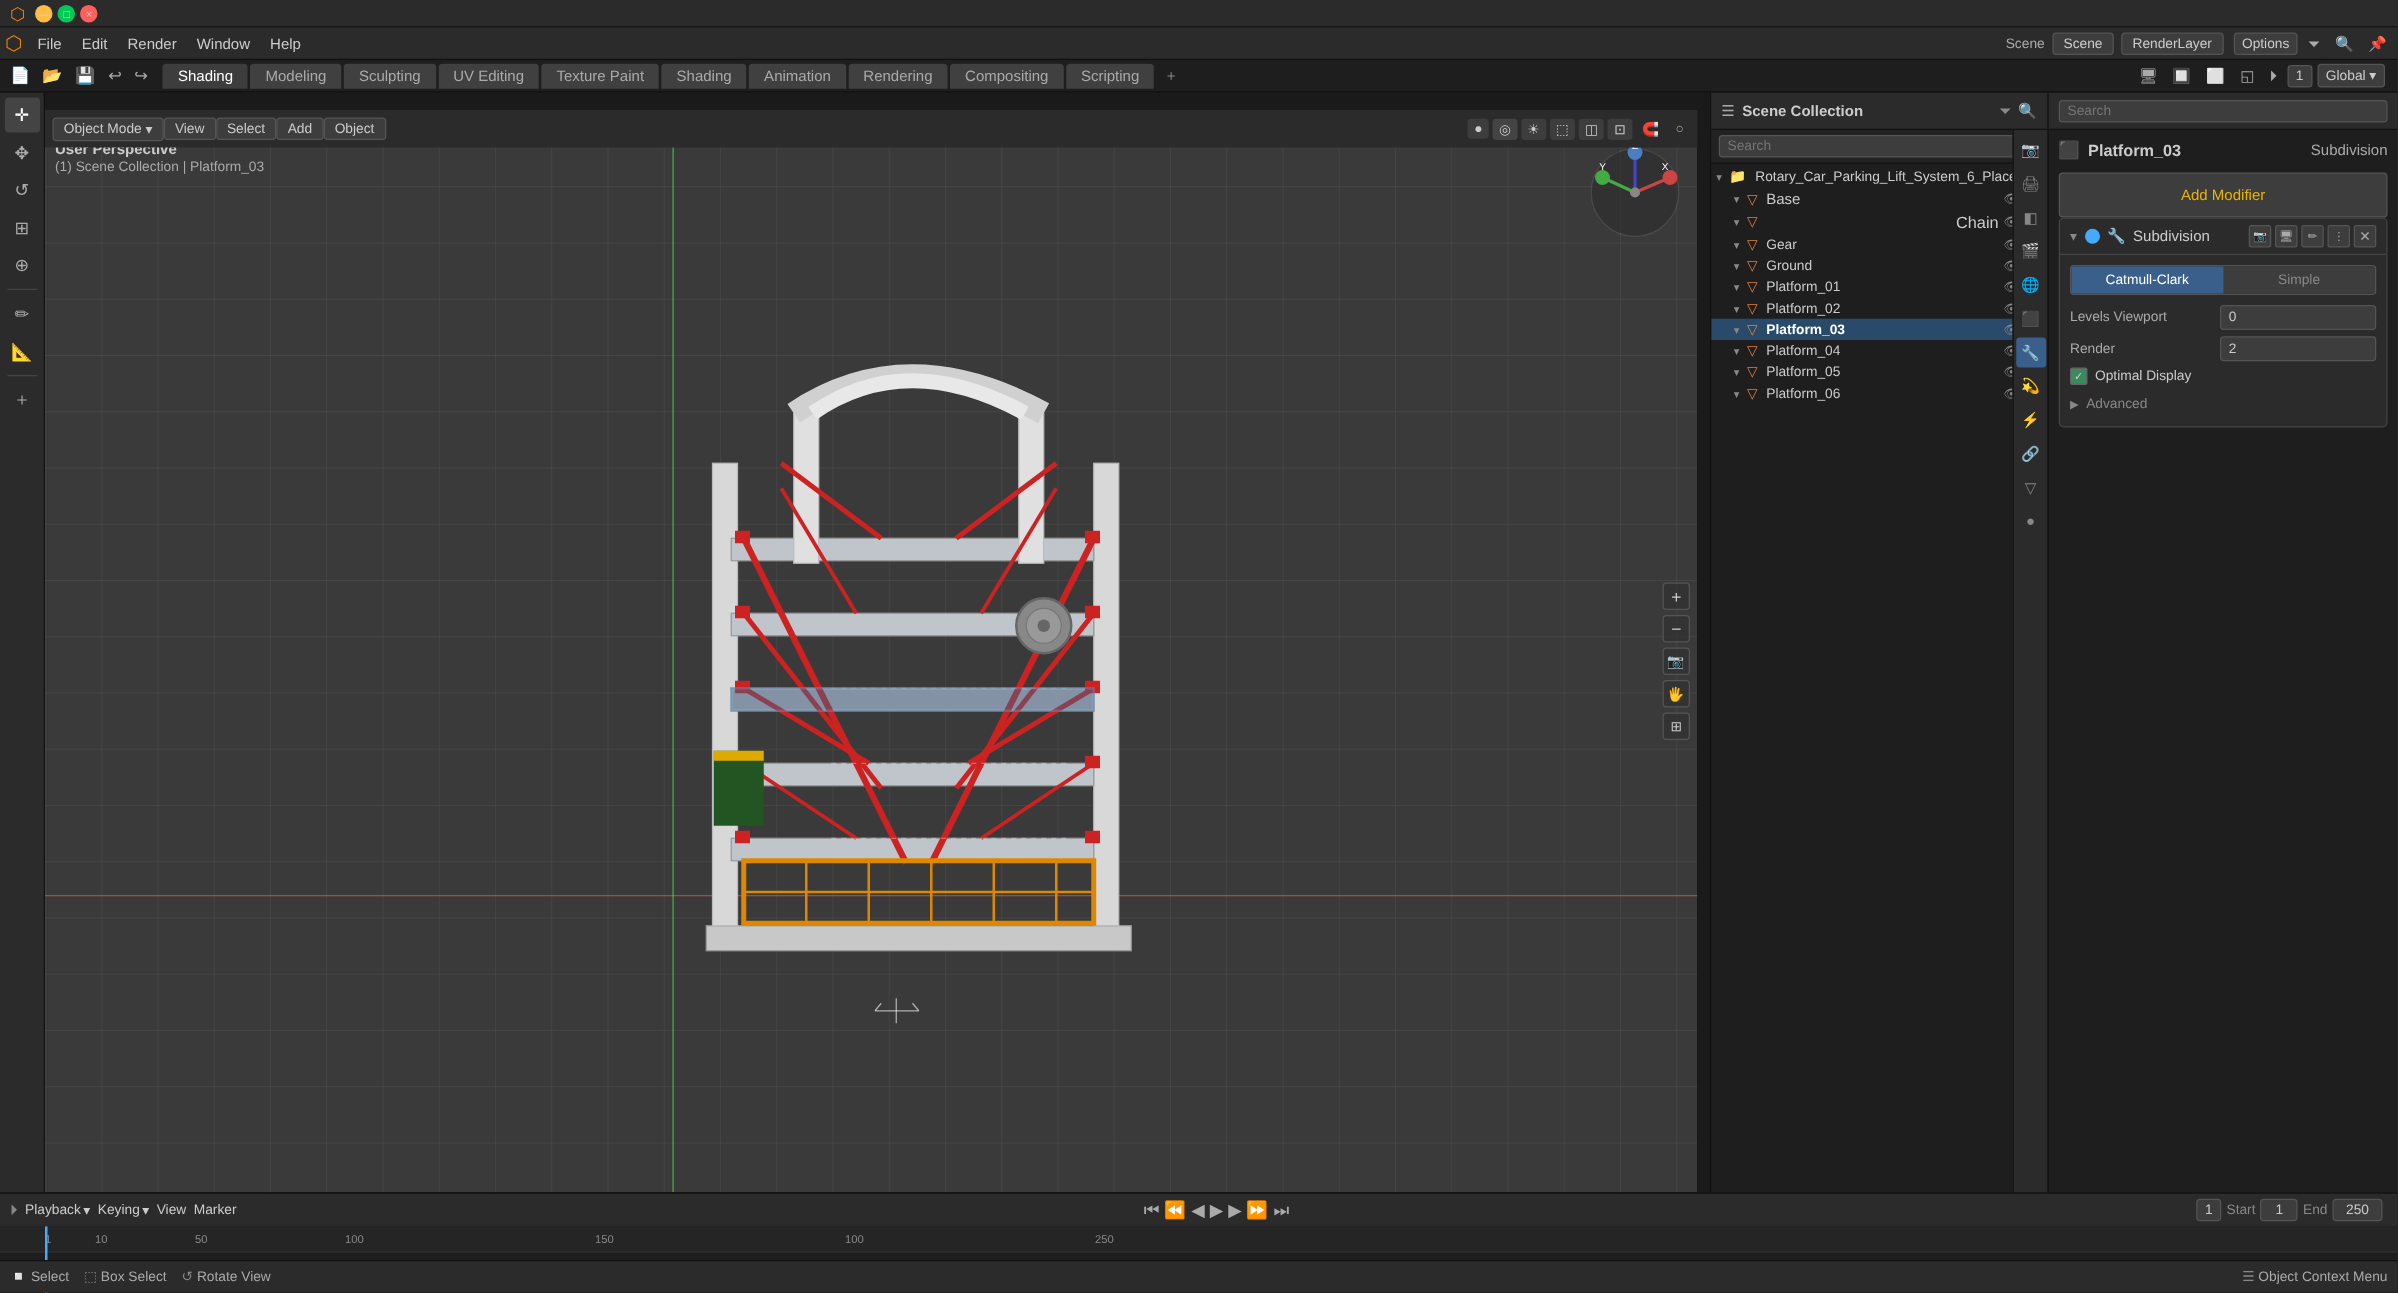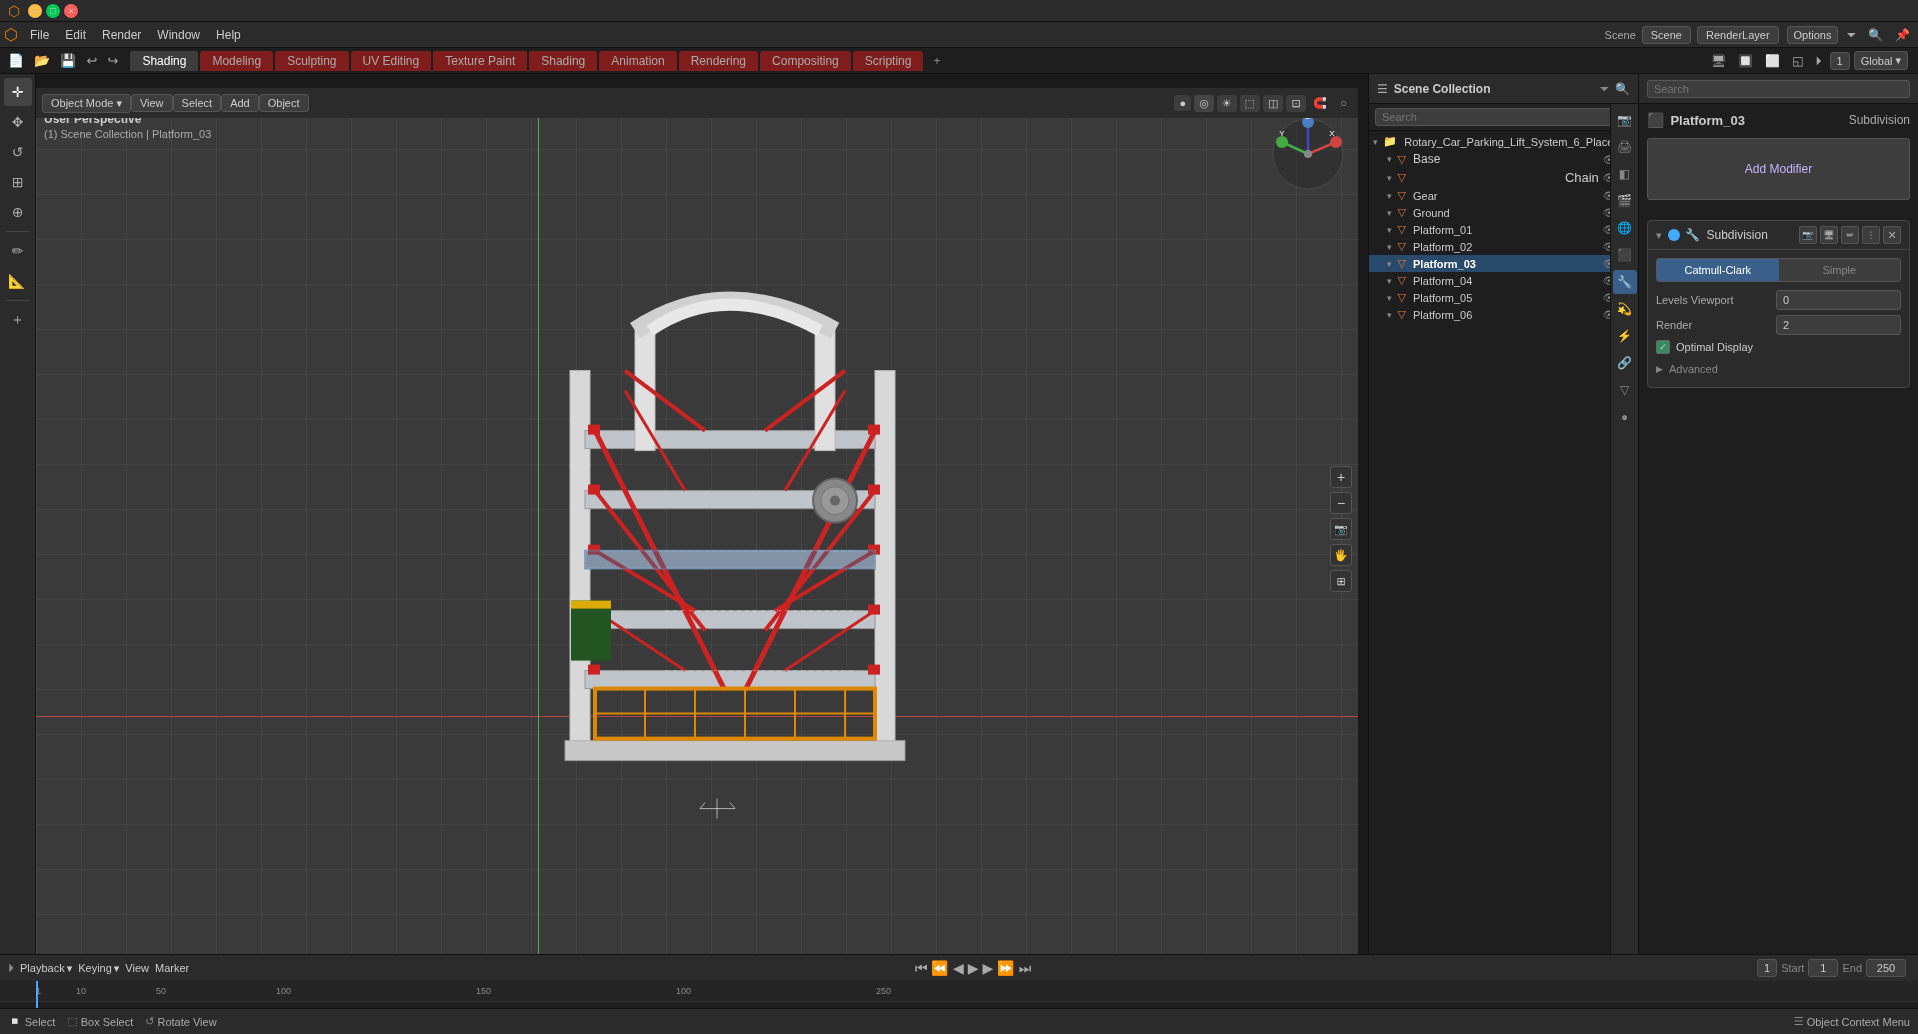--- a/index.html
+++ b/index.html
@@ -72,21 +72,21 @@
       padding: 0 4px;
       border-bottom: 1px solid #111;
       z-index: 100;
     }
     .ws-tab {
       padding: 3px 12px;
       font-size: 12px;
       cursor: pointer;
       color: #aaa;
       border-radius: 3px 3px 0 0;
-      background: #7f1d1d;
+      background: #404040;
       margin-right: 2px;
     }
     .ws-tab.active {
       background: #3d3d3d;
       color: #fff;
     }
     .ws-tab-plus {
       padding: 3px 8px;
       color: #888;
       cursor: pointer;
@@ -226,29 +226,29 @@
     .prop-icon.active { background: #3a5f8a; color: #fff; }
 
     .prop-header {
       display: flex;
       align-items: center;
       gap: 6px;
       margin-bottom: 8px;
     }
     .add-modifier-btn {
       width: 100%;
-      padding: 23px;
+      padding: 10px;
       background: #3d3d3d;
       border: 1px solid #555;
       border-radius: 3px;
       cursor: pointer;
-      color: #c4b5fd;
+      color: #eab308;
       font-size: 12px;
       text-align: center;
-      margin-bottom: 20px;
+      margin-bottom: 0;
     }
 
     
     .modifier-card {
       background: #2b2b2b;
       border: 1px solid #444;
       border-radius: 4px;
       margin-bottom: 6px;
     }
     .modifier-card-header {

